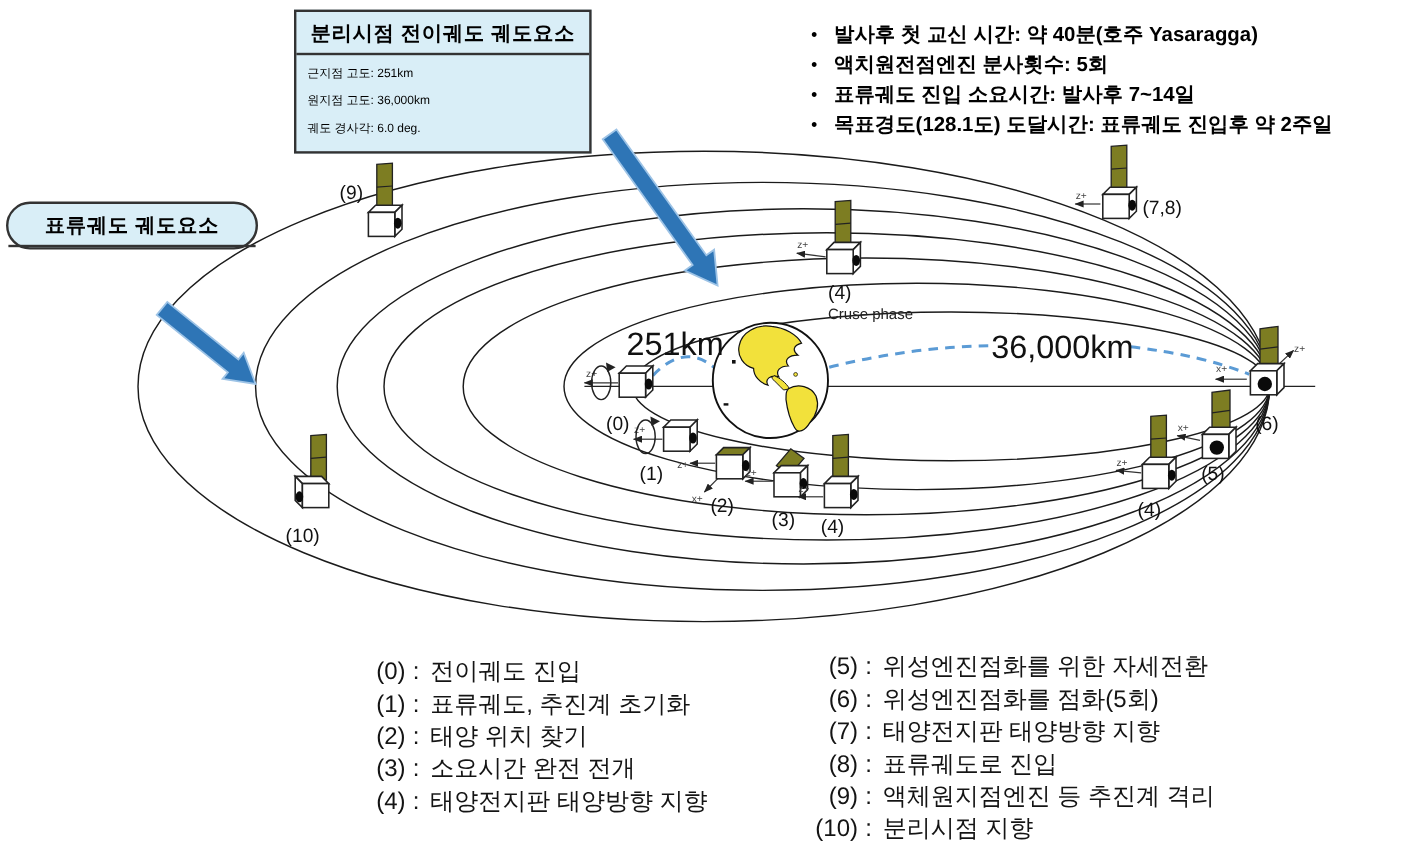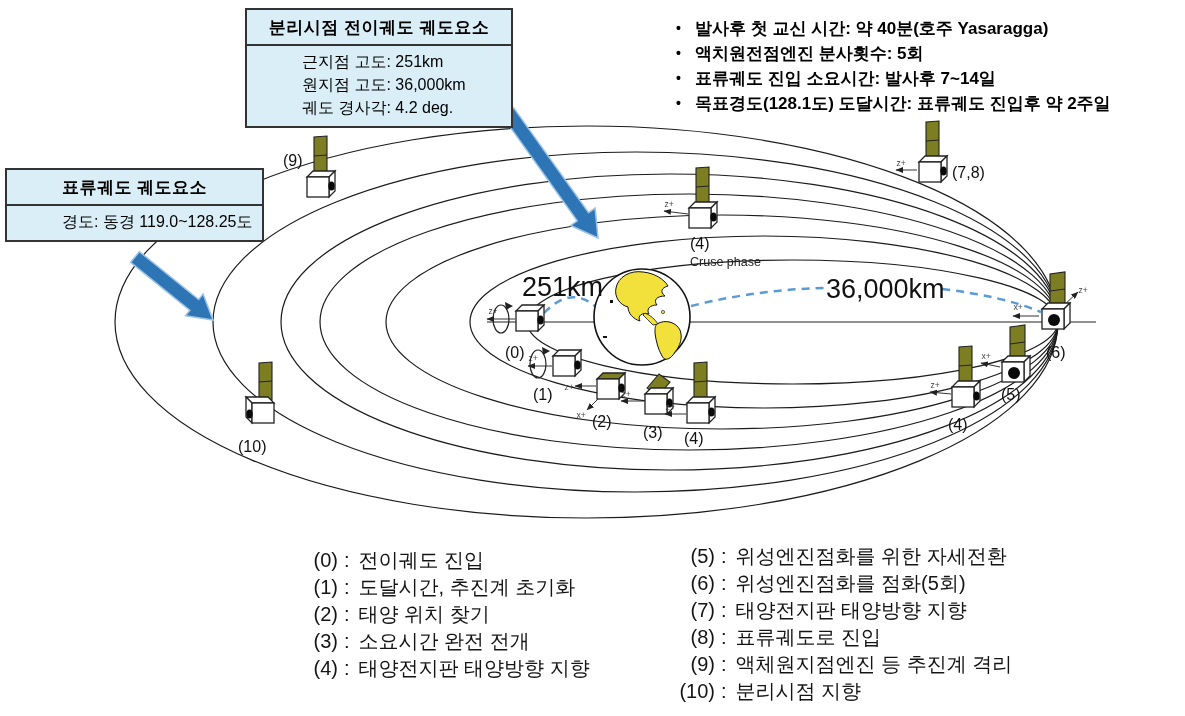--- a/index.html
+++ b/index.html
@@ -1,24 +1,24 @@
 <!DOCTYPE html>
 <html><head>
 <meta charset="utf-8">
 <style>
   html,body{margin:0;padding:0;background:#fff;}
   .stage{position:relative;width:1185px;height:716px;background:#fff;overflow:hidden;
          font-family:"Liberation Sans","DejaVu Sans",sans-serif;color:#000;}
   #orbit-svg{position:absolute;left:0;top:0;}
   .infobox{position:absolute;background:#D9EEF7;border:2px solid #333;box-sizing:border-box;}
-  .transfer-box{left:245px;top:8px;width:268px;}
-  .drift-box{left:5px;top:168px;width:259px;}
+  .transfer-box{left:245px;top:8px;width:248px;}
+  .drift-box{left:5px;top:168px;width:210px;border-radius:20px;}
   .infobox-title{font-size:17px;font-weight:bold;text-align:center;padding:6px 4px 5px;
                  border-bottom:2px solid #333;letter-spacing:.5px;}
-  .infobox-body{padding:4px 9px 7px;font-size:16px;line-height:23px;margin-left:46px;}
+  .infobox-body{padding:4px 9px 7px;font-size:10px;line-height:23px;}
   .facts{position:absolute;left:676px;top:16px;}
   .fact-row{display:flex;font-size:17px;font-weight:bold;line-height:25px;}
   .bullet{width:19px;font-size:14px;}
   .legend{position:absolute;font-size:20px;color:#141414;}
   .legend-left{left:296px;top:547px;}
   .legend-right{left:645px;top:543px;}
   .legend-row{display:flex;line-height:27px;}
   .lnum{width:42px;text-align:right;}
   .legend-right .lnum{width:70px;}
   .lsep{padding:0 9px 0 6px;}
@@ -206,29 +206,26 @@
 
     <text class="big-label" x="522" y="296">251km</text>
     <text class="big-label" x="826" y="298">36,000km</text>
   </svg>
 
   <div class="infobox transfer-box" style="background: rgb(217, 238, 247);">
     <div class="infobox-title">분리시점 전이궤도 궤도요소</div>
     <div class="infobox-body" id="transfer-lines">
         <div>근지점 고도: 251km</div>
         <div>원지점 고도: 36,000km</div>
-        <div>궤도 경사각: 4.2 deg.</div>
+        <div>궤도 경사각: 6.0 deg.</div>
       </div>
   </div>
 
   <div class="infobox drift-box" style="background: rgb(217, 238, 247);">
     <div class="infobox-title">표류궤도 궤도요소</div>
-    <div class="infobox-body" id="drift-lines">
-        <div>경도: 동경 119.0~128.25도</div>
-      </div>
   </div>
 
   <div class="facts" id="facts-list">
       <div class="fact-row">
         <span class="bullet">•</span>
         <span class="fact-text">발사후 첫 교신 시간: 약 40분(호주 Yasaragga)</span>
       </div>
       <div class="fact-row">
         <span class="bullet">•</span>
         <span class="fact-text">액치원전점엔진 분사횟수: 5회</span>
@@ -245,21 +242,21 @@
 
   <div class="legend legend-left" id="legend-left">
       <div class="legend-row">
         <span class="lnum">(0)</span>
         <span class="lsep">:</span>
         <span class="ltext">전이궤도 진입</span>
       </div>
       <div class="legend-row">
         <span class="lnum">(1)</span>
         <span class="lsep">:</span>
-        <span class="ltext">도달시간, 추진계 초기화</span>
+        <span class="ltext">표류궤도, 추진계 초기화</span>
       </div>
       <div class="legend-row">
         <span class="lnum">(2)</span>
         <span class="lsep">:</span>
         <span class="ltext">태양 위치 찾기</span>
       </div>
       <div class="legend-row">
         <span class="lnum">(3)</span>
         <span class="lsep">:</span>
         <span class="ltext">소요시간 완전 전개</span>

